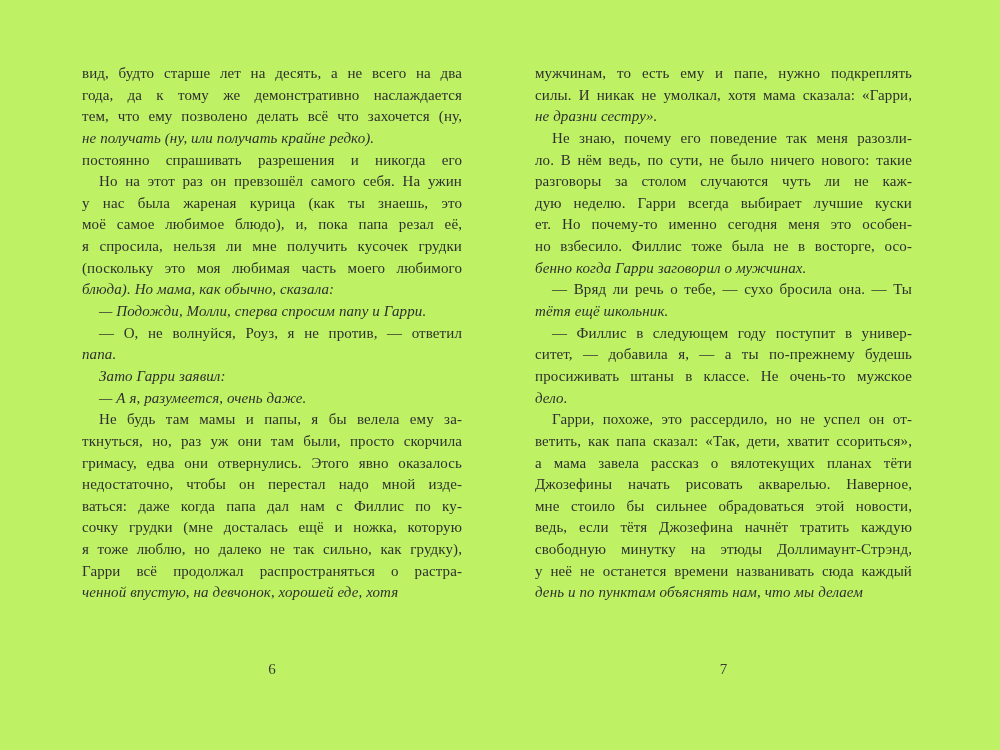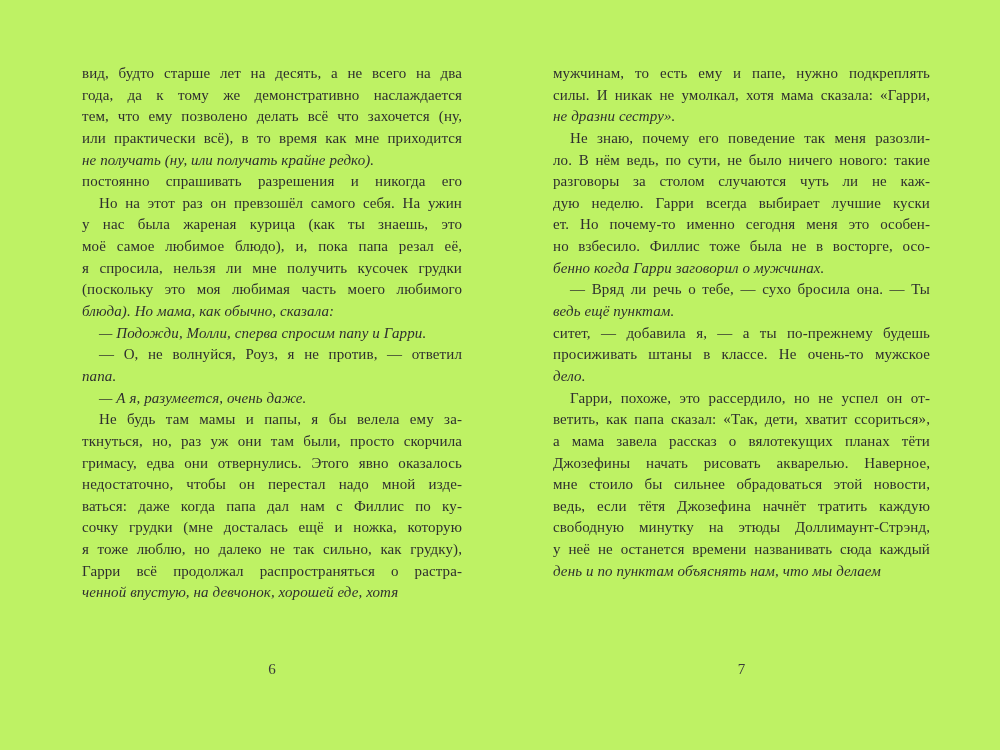--- a/index.html
+++ b/index.html
@@ -15,21 +15,21 @@
     position: relative;
     width: 1000px;
     height: 750px;
     background: #bef264;
   }
   .page {
     position: absolute;
     top: 63px;
   }
   .page.left  { left: 82px;  width: 380px; }
-  .page.right { left: 553px; width: 377px; }
+  .page.right { left: 535px; width: 377px; }
   .text-block {
     width: 100%;
   }
   .line {
     font-size: 15px;
     line-height: 21.65px;
     height: 21.65px;
     overflow: hidden;
     color: #2f2f2f;
     text-align: justify;
@@ -56,32 +56,32 @@
 </head>
 <body>
 
 <div class="spread">
 
   <div class="page left">
     <div class="text-block">
         <div class="line">вид, будто старше лет на десять, а не всего на два</div>
         <div class="line">года, да к тому же демонстративно наслаждается</div>
         <div class="line">тем, что ему позволено делать всё что захочется (ну,</div>
-        <div class="line">или практически всё), в то время как мне приходится</div>
         <div class="line last">не получать (ну, или получать крайне редко).</div>
         <div class="line">постоянно спрашивать разрешения и никогда его</div>
         <div class="line indent">Но на этот раз он превзошёл самого себя. На ужин</div>
         <div class="line">у нас была жареная курица (как ты знаешь, это</div>
         <div class="line">моё самое любимое блюдо), и, пока папа резал её,</div>
         <div class="line">я спросила, нельзя ли мне получить кусочек грудки</div>
         <div class="line">(поскольку это моя любимая часть моего любимого</div>
         <div class="line last">блюда). Но мама, как обычно, сказала:</div>
         <div class="line indent last">— Подожди, Молли, сперва спросим папу и Гарри.</div>
         <div class="line indent">— О, не волнуйся, Роуз, я не против, — ответил</div>
         <div class="line last">папа.</div>
+        <div class="line indent last">Зато Гарри заявил:</div>
         <div class="line indent last">— А я, разумеется, очень даже.</div>
         <div class="line indent">Не будь там мамы и папы, я бы велела ему за-</div>
         <div class="line">ткнуться, но, раз уж они там были, просто скорчила</div>
         <div class="line">гримасу, едва они отвернулись. Этого явно оказалось</div>
         <div class="line">недостаточно, чтобы он перестал надо мной изде-</div>
         <div class="line">ваться: даже когда папа дал нам с Филлис по ку-</div>
         <div class="line">сочку грудки (мне досталась ещё и ножка, которую</div>
         <div class="line">я тоже люблю, но далеко не так сильно, как грудку),</div>
         <div class="line">Гарри всё продолжал распространяться о растра-</div>
         <div class="line last">ченной впустую, на девчонок, хорошей еде, хотя</div>
@@ -95,21 +95,22 @@
         <div class="line">силы. И никак не умолкал, хотя мама сказала: «Гарри,</div>
         <div class="line last">не дразни сестру».</div>
         <div class="line indent">Не знаю, почему его поведение так меня разозли-</div>
         <div class="line">ло. В нём ведь, по сути, не было ничего нового: такие</div>
         <div class="line">разговоры за столом случаются чуть ли не каж-</div>
         <div class="line">дую неделю. Гарри всегда выбирает лучшие куски</div>
         <div class="line">ет. Но почему-то именно сегодня меня это особен-</div>
         <div class="line">но взбесило. Филлис тоже была не в восторге, осо-</div>
         <div class="line last">бенно когда Гарри заговорил о мужчинах.</div>
         <div class="line indent">— Вряд ли речь о тебе, — сухо бросила она. — Ты</div>
-        <div class="line last">ведь ещё пунктам.</div>
+        <div class="line last">тётя ещё школьник.</div>
+        <div class="line indent">— Филлис в следующем году поступит в универ-</div>
         <div class="line">ситет, — добавила я, — а ты по-прежнему будешь</div>
         <div class="line">просиживать штаны в классе. Не очень-то мужское</div>
         <div class="line last">дело.</div>
         <div class="line indent">Гарри, похоже, это рассердило, но не успел он от-</div>
         <div class="line">ветить, как папа сказал: «Так, дети, хватит ссориться»,</div>
         <div class="line">а мама завела рассказ о вялотекущих планах тёти</div>
         <div class="line">Джозефины начать рисовать акварелью. Наверное,</div>
         <div class="line">мне стоило бы сильнее обрадоваться этой новости,</div>
         <div class="line">ведь, если тётя Джозефина начнёт тратить каждую</div>
         <div class="line">свободную минутку на этюды Доллимаунт-Стрэнд,</div>

